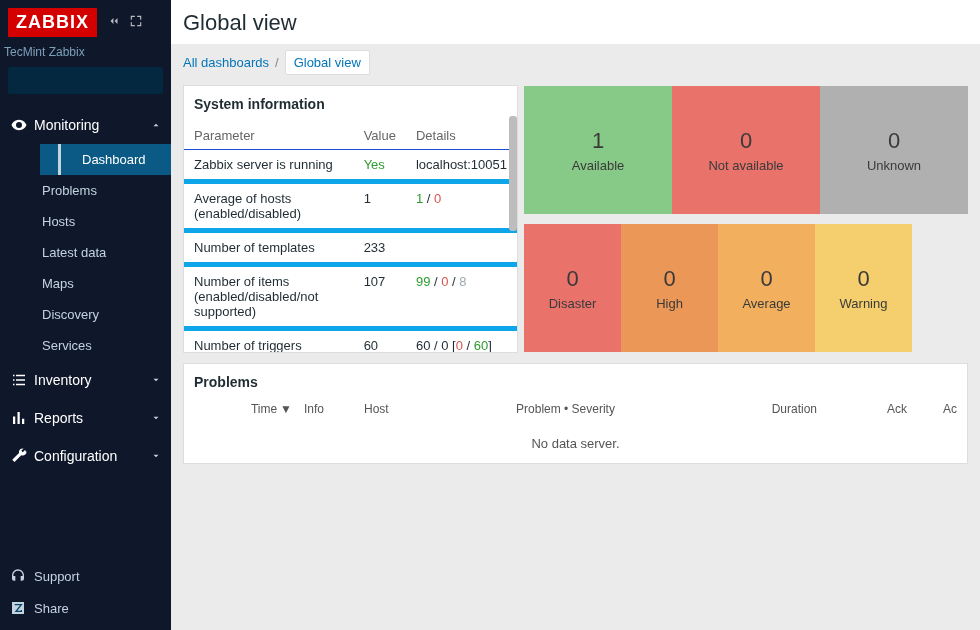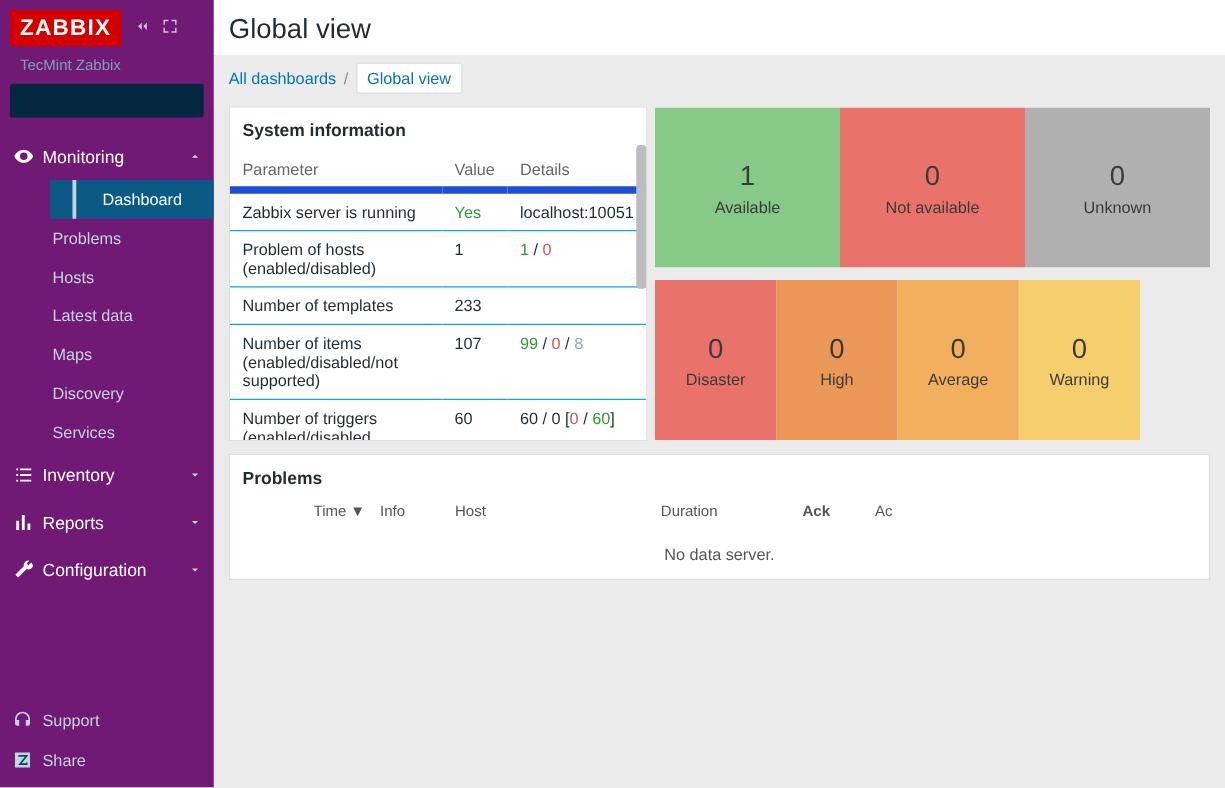--- a/index.html
+++ b/index.html
@@ -1,23 +1,23 @@
 <!DOCTYPE html>
 <html><head>
 <meta charset="utf-8">
 <style>
 * { box-sizing: border-box; margin: 0; padding: 0; }
 body { font-family: Arial, sans-serif; font-size: 13px; color: #1f2c33; background: #ebebeb; width: 980px; height: 630px; overflow: hidden; }
 .layout { display: flex; height: 100%; }
-.sidebar { width: 171px; background: #701a75; color: #c3d4df; display: flex; flex-direction: column; }
+.sidebar { width: 171px; background: #0f172a; color: #c3d4df; display: flex; flex-direction: column; }
 .logo-row { display: flex; align-items: center; padding: 8px; gap: 10px; }
 .logo { background: #d40000; color: #fff; font-weight: bold; font-size: 18px; padding: 4px 8px; letter-spacing: 1px; }
 .logo-icons { display: flex; gap: 8px; align-items: center; opacity: 0.7; }
 .logo-icons svg { width: 14px; height: 14px; fill: #fff; }
-.subtitle { padding: 0 8px 8px 16px; font-size: 12px; color: #7ca0b8; }
+.subtitle { padding: 0 8px 8px 4px; font-size: 12px; color: #7ca0b8; }
 .search-wrap { padding: 0 8px 12px 8px; }
 .search-box { display: flex; align-items: center; background: #03283f; border: 1px solid #03283f; border-radius: 2px; padding: 4px 6px; }
 .search-box input { flex: 1; background: transparent; border: none; outline: none; color: #fff; font-size: 12px; }
 .search-box svg { width: 14px; height: 14px; fill: #c3d4df; }
 .nav { flex: 1; overflow-y: auto; }
 .nav-section { }
 .nav-head { display: flex; align-items: center; padding: 10px 10px; cursor: pointer; font-size: 14px; color: #fff; }
 .nav-head .icon-slot { width: 24px; display: flex; align-items: center; }
 .nav-head svg { width: 18px; height: 18px; fill: #fff; }
 .nav-head .chev { margin-left: auto; }
@@ -40,22 +40,22 @@
 .breadcrumb-bar .sep { color: #888; }
 .bc-pill { background: #fff; padding: 4px 8px; border: 1px solid #ddd; border-radius: 2px; }
 
 .widgets { padding: 0 12px; display: flex; flex-direction: column; gap: 10px; overflow: hidden; }
 .row1 { display: flex; gap: 6px; align-items: center; }
 .card { background: #fff; border: 1px solid #ddd; }
 .card-title { font-weight: bold; font-size: 14px; padding: 10px 10px; }
 .sysinfo { width: 394px; height: 268px; display: flex; flex-direction: column; position: relative; }
 .sysinfo .scroll { overflow: hidden; flex: 1; }
 .sysinfo table { width: 100%; border-collapse: collapse; font-size: 13px; }
-.sysinfo th { text-align: left; font-weight: normal; color: #666; padding: 6px 10px; border-bottom: 6px solid #1d4ed8; }
-.sysinfo td { padding: 7px 10px; border-bottom: 1px solid #0ea5e9; vertical-align: top; }
+.sysinfo th { text-align: left; font-weight: normal; color: #666; padding: 6px 10px; border-bottom: 1px solid #1d4ed8; }
+.sysinfo td { padding: 7px 10px; border-bottom: 5px solid #0ea5e9; vertical-align: top; }
 .sysinfo td:first-child { color: #1f2c33; }
 .sysinfo .thumb { position: absolute; right: 0; top: 30px; width: 8px; height: 115px; background: #bdbdbd; border-radius: 3px; }
 .green { color: #2f9b2f; }
 .red { color: #d9534f; }
 .gray { color: #9aa9b2; }
 
 .tiles-col { flex: 1; display: flex; flex-direction: column; gap: 10px; }
 .tiles { display: flex; overflow: hidden; }
 .tile { flex: 0 0 148px; height: 128px; display: flex; flex-direction: column; align-items: center; justify-content: center; color: #3a3a3a; }
 .tile .num { font-size: 22px; }
@@ -69,21 +69,21 @@
 .t-yellow { background: #f5cf6d; }
 
 .problems-card { background: #fff; border: 1px solid #ddd; }
 .problems-title { font-weight: bold; font-size: 14px; padding: 10px 10px 4px 10px; }
 .problems-head { display: flex; font-size: 12px; color: #555; padding: 8px 10px; }
 .ph-time { width: 110px; text-align: right; padding-right: 12px; display: flex; justify-content: flex-end; align-items: center; gap: 3px; }
 .ph-info { width: 60px; }
 .ph-host { width: 80px; }
 .ph-ps { flex: 1; text-align: center; }
 .ph-dur { width: 130px; text-align: right; }
-.ph-ack { width: 90px; text-align: right; font-weight: bold; }
+.ph-ack { width: 90px; text-align: right; }
 .ph-act { width: 50px; text-align: right; }
 .no-data { text-align: center; padding: 12px; color: #555; font-size: 13px; }
 </style>
 </head>
 <body>
 
 <div class="layout">
   <div class="sidebar">
     <div class="logo-row">
       <span class="logo">ZABBIX</span>
@@ -223,21 +223,21 @@
                 <th>Details</th>
               </tr>
                 </thead>
               <tbody>
                 <tr>
                   <td>Zabbix server is running</td>
                   <td class="green">Yes</td>
                   <td>localhost:10051</td>
                 </tr>
                 <tr>
-                  <td>Problem of hosts (enabled/disabled)</td>
+                  <td>Average of hosts (enabled/disabled)</td>
                   <td>1</td>
                   <td><span class="green">1</span> / <span class="red">0</span></td>
                 </tr>
                 <tr>
                   <td>Number of templates</td>
                   <td>233</td>
                   <td></td>
                 </tr>
                 <tr>
                   <td>Number of items (enabled/disabled/not supported)</td>
@@ -294,20 +294,21 @@
 
       <div class="problems-card">
         <div class="problems-title">Problems</div>
         <div class="problems-head">
           <div class="ph-time">
               <span>Time</span>
               <span>▼</span>
             </div>
           <div class="ph-info">Info</div>
           <div class="ph-host">Host</div>
+          <div class="ph-ps">Problem • Severity</div>
           <div class="ph-dur">Duration</div>
           <div class="ph-ack">Ack</div>
           <div class="ph-act">Ac</div>
         </div>
         <div class="no-data">No data server.</div>
       </div>
     </div>
   </div>
 </div>
 

